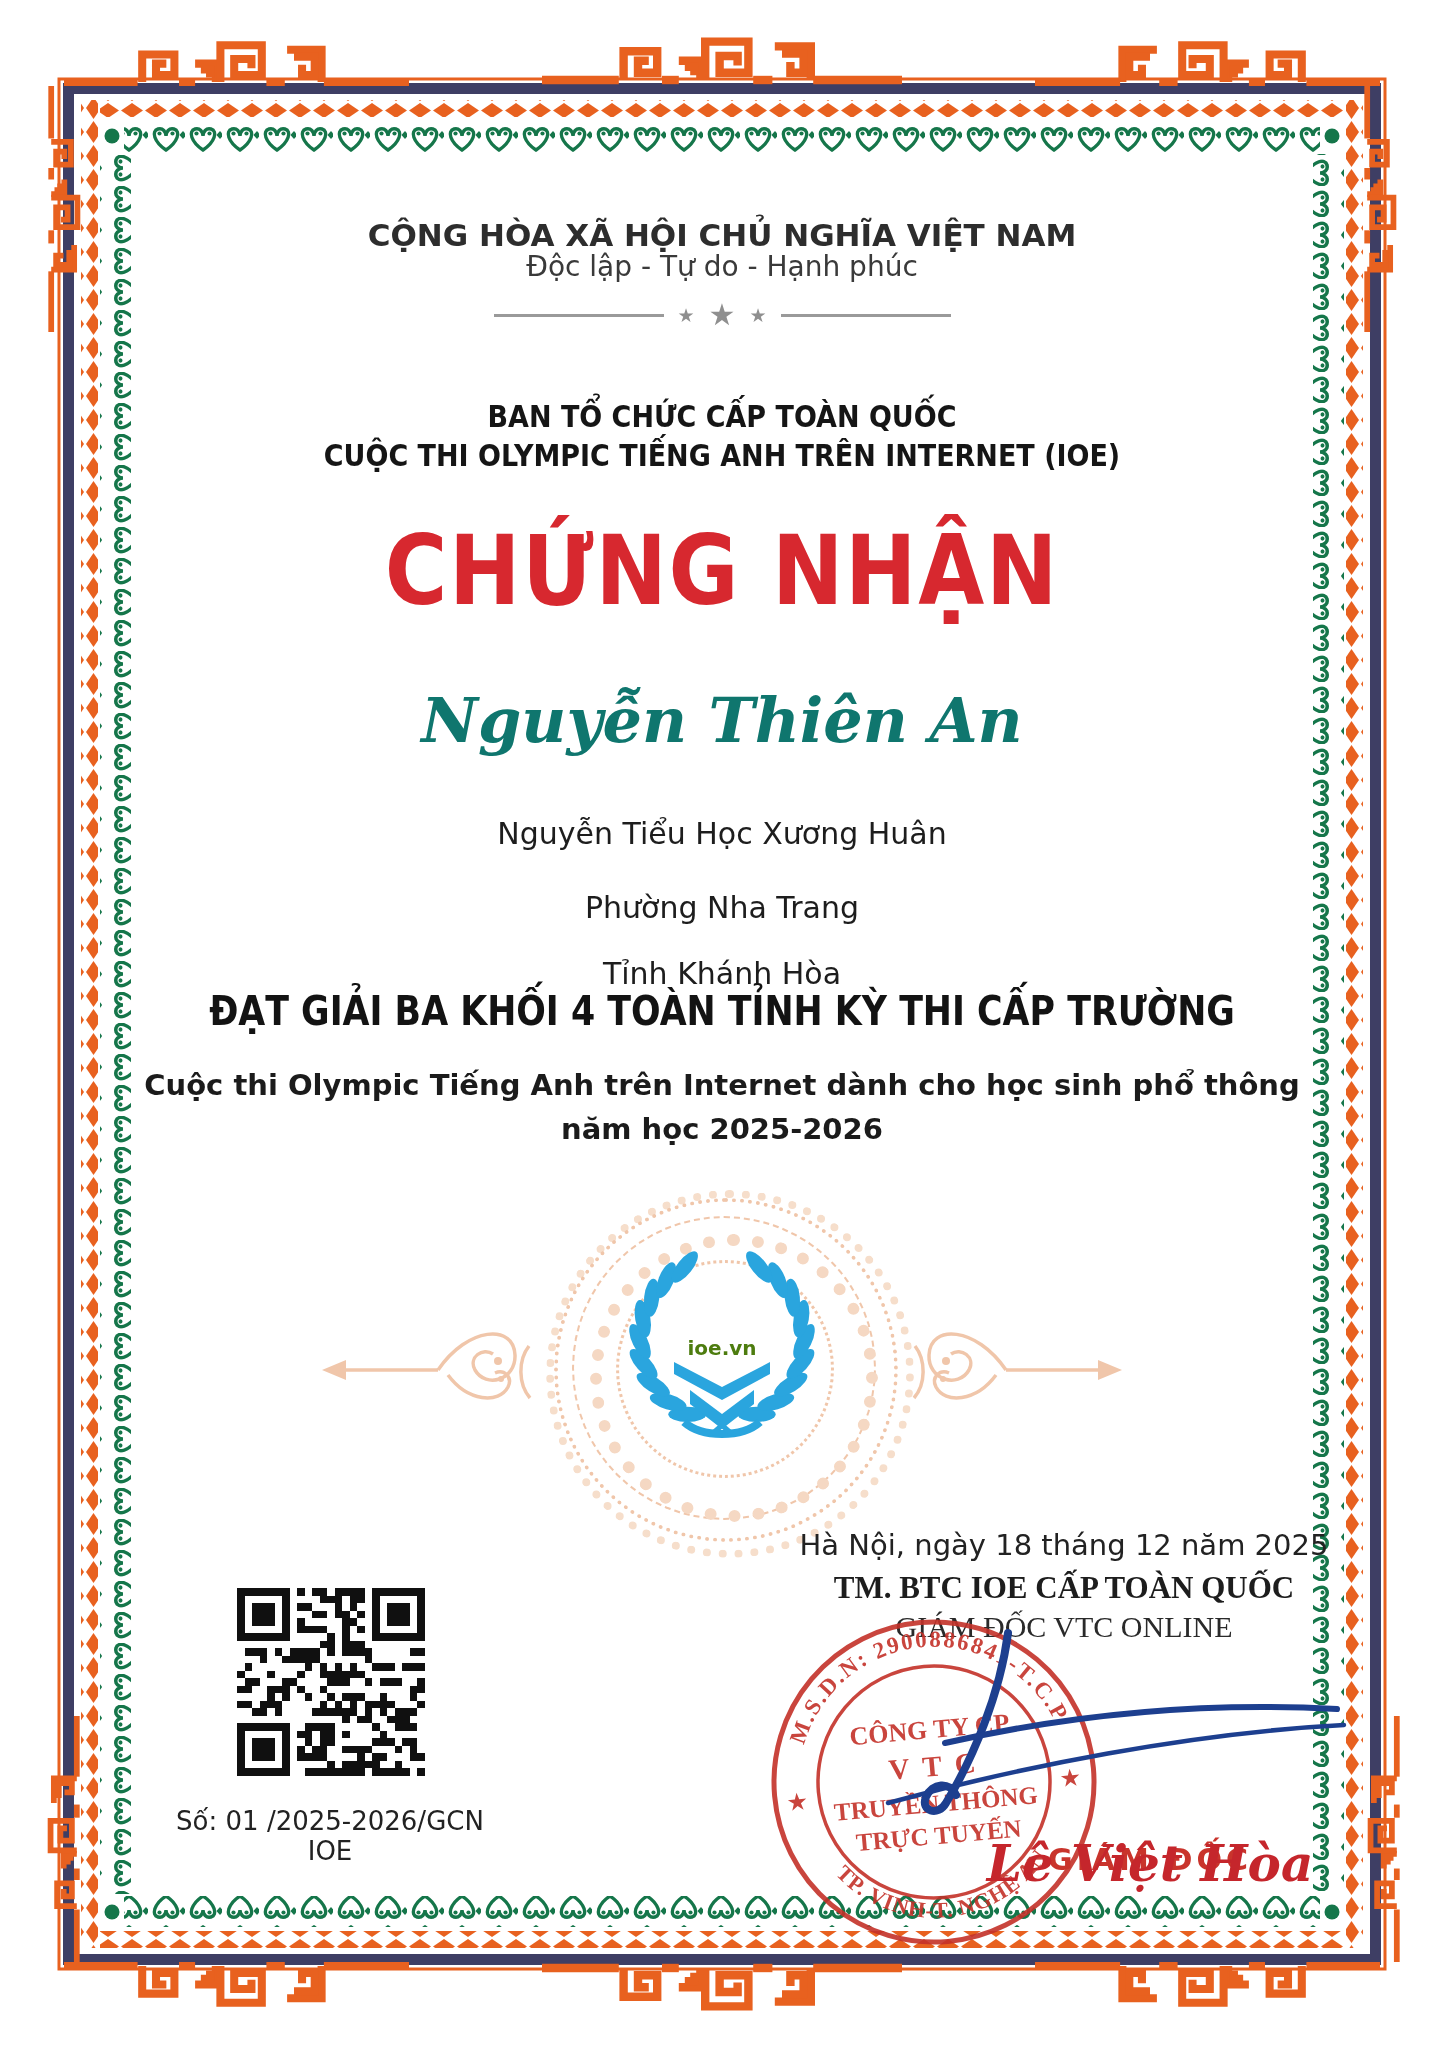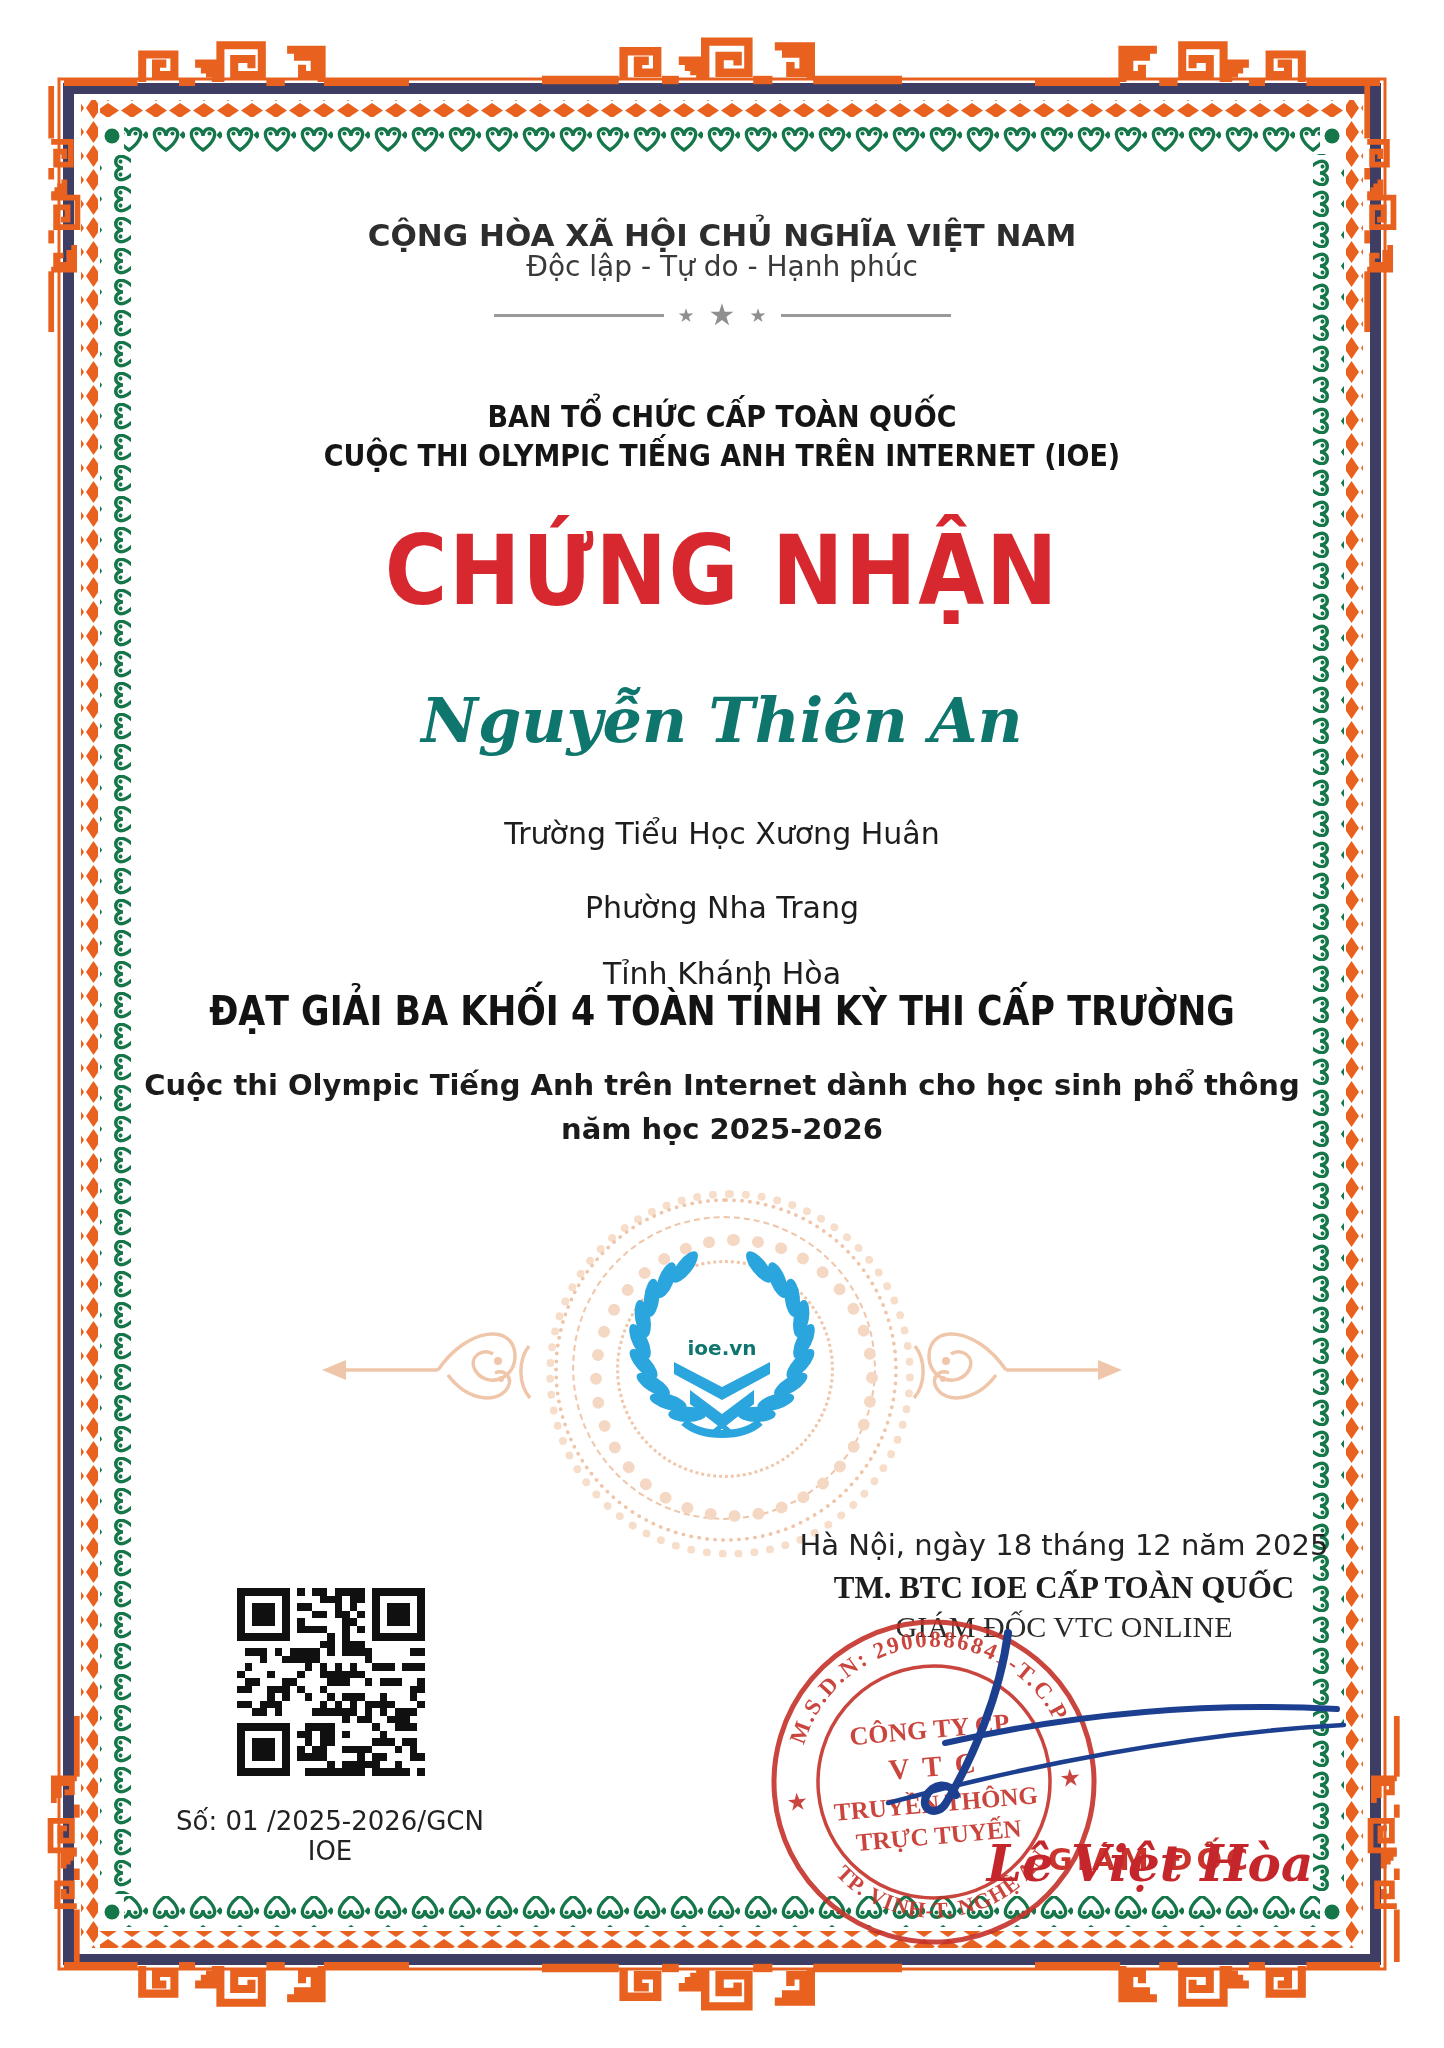--- a/index.html
+++ b/index.html
@@ -31,21 +31,21 @@
 
   
   .ring{position:absolute;border-radius:50%;}
   .r1{left:546px;top:1190px;width:352px;height:352px;border:8px dotted #f6decb;}
   .r2{left:554px;top:1198px;width:336px;height:336px;border:4px dotted #f0c6aa;}
   .r3{left:572px;top:1216px;width:300px;height:300px;border:2px dashed #f0c6aa;}
   .r4{left:590px;top:1234px;width:264px;height:264px;border:12px dotted #f5d8c3;}
   .r5{left:616px;top:1260px;width:212px;height:212px;border:3px dotted #f0c6aa;}
   .logo-ioe{top:1272px;font-size:62px;font-weight:700;color:#1e9cd7;letter-spacing:1px;}
   .logo-ioe .cond{transform:scaleX(.82);}
-  .logo-dom{top:1336px;font-size:20px;font-weight:700;color:#0f766e;}
+  .logo-dom{top:1336px;font-size:20px;font-weight:700;color:#4d7c0f;}
 
   
   .rcol{left:786px;width:556px;text-align:center;}
   .date{top:1528px;font-size:29px;color:#222;}
   .tm{top:1570px;font-size:31px;font-weight:700;color:#1d1d1d;}
   .gd{top:1610px;font-size:30px;color:#2a2a2a;}
   .rcol2{left:960px;width:380px;text-align:center;}
   .gdred{top:1800px;font-size:30px;font-weight:700;letter-spacing:4px;color:#c9342c;margin-top:42px;}
   .signm{top:1834px;font-size:50px;color:#c5262c;}
 
@@ -154,21 +154,21 @@
   <div class="abs ctr org2">
     <span class="cond">CUỘC THI OLYMPIC TIẾNG ANH TRÊN INTERNET (IOE)</span>
     </div>
 
   <div class="abs ctr title">
     <span class="cond">CHỨNG NHẬN</span>
     </div>
 
   <div class="abs ctr name script">Nguyễn Thiên An</div>
 
-  <div class="abs ctr info i2">Trường Tiểu Học Xương Huân</div>
+  <div class="abs ctr info i2">Nguyễn Tiểu Học Xương Huân</div>
   <div class="abs ctr info i3">Phường Nha Trang</div>
   <div class="abs ctr info i4">Tỉnh Khánh Hòa</div>
 
   <div class="abs ctr award">
     <span class="cond">ĐẠT GIẢI BA KHỐI 4 TOÀN TỈNH KỲ THI CẤP TRƯỜNG</span>
     </div>
 
   <div class="abs ctr desc d1">Cuộc thi Olympic Tiếng Anh trên Internet dành cho học sinh phổ thông</div>
   <div class="abs ctr desc d2">năm học 2025-2026</div>
 

